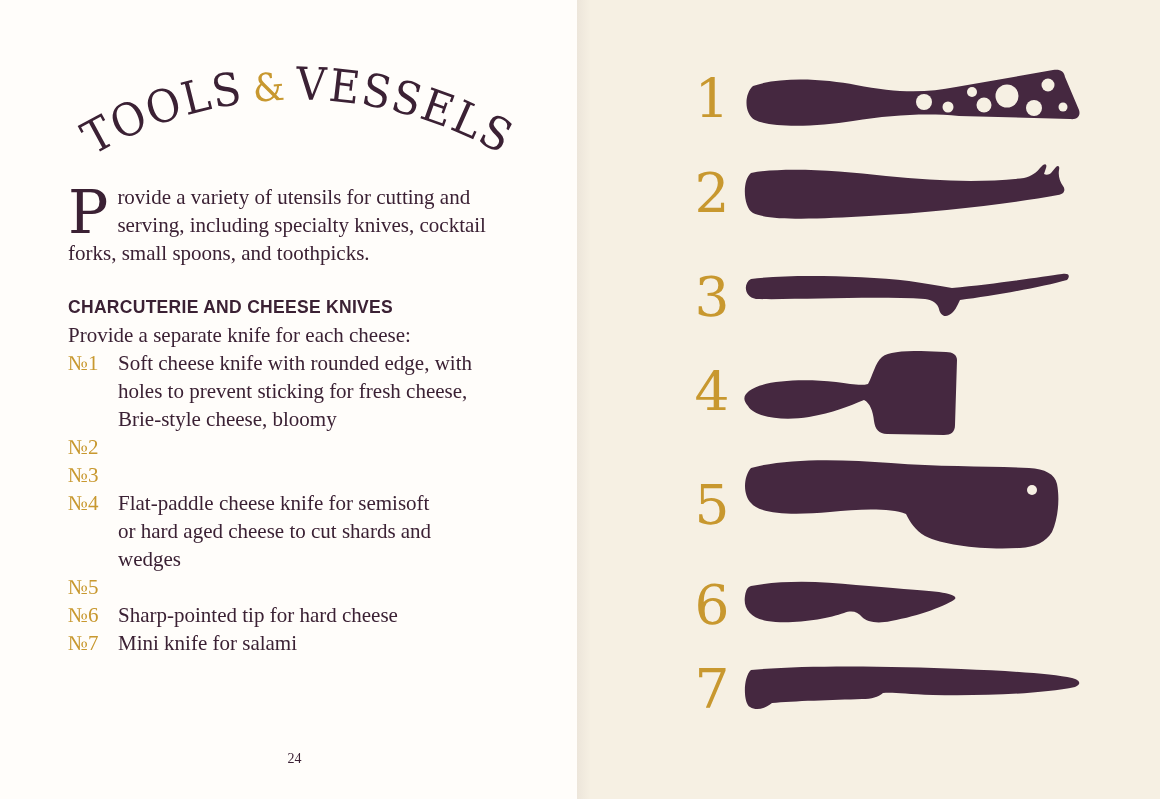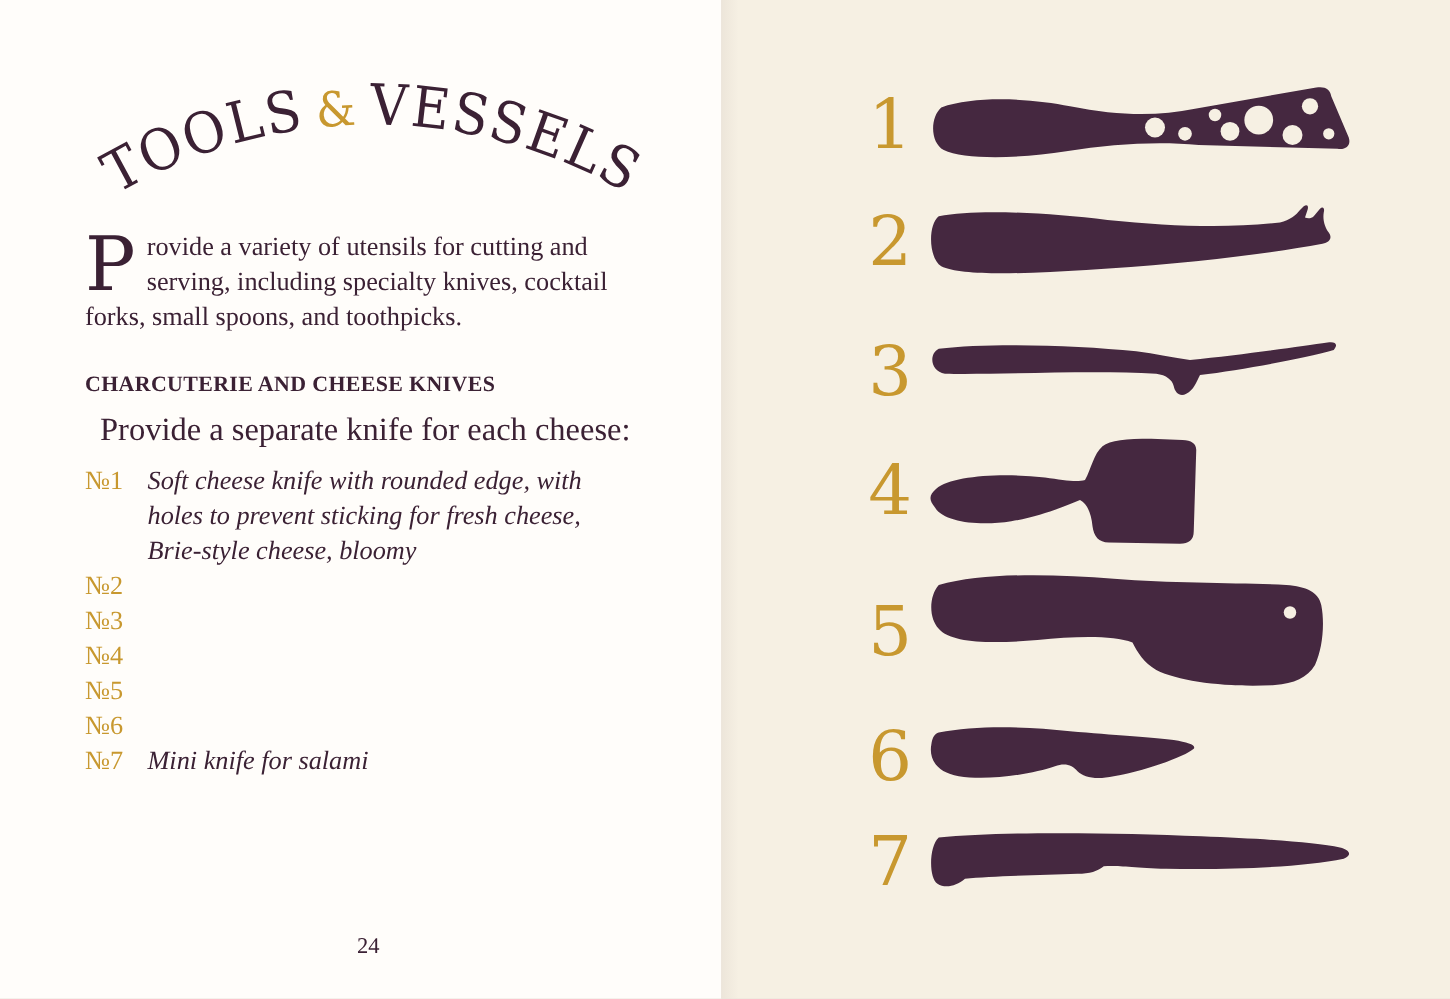--- a/index.html
+++ b/index.html
@@ -16,30 +16,30 @@
   .title-text{font-family:"DejaVu Serif","Liberation Serif",serif;font-size:47px;
         letter-spacing:2px;fill:var(--ink);}
   .title-amp{fill:var(--gold);font-size:40px;}
 
   
   .intro{width:452px;margin:16px 0 0 0;font-size:21px;line-height:28px;}
   .dropcap{float:left;font-family:"DejaVu Serif",serif;font-size:60px;line-height:51px;
         margin:4px 9px 0 0;color:var(--ink);}
 
   
-  .sec-heading{font-family:Liberation Serif, serif;font-size:17.5px;
+  .sec-heading{font-family:Liberation Sans, sans-serif;font-size:17.5px;
         font-weight:bold;letter-spacing:0.3px;margin:30px 0 3px 0;color:var(--ink);}
-  .lead{margin:12px;font-size:26px;line-height:28px;}
+  .lead{margin:0;font-size:21px;line-height:28px;}
   .knife-list{list-style:none;margin:0;padding:0;}
   .knife-item{display:flex;font-size:21px;line-height:28px;}
   .marker{flex:none;width:50px;color:var(--gold);}
-  .item-text{flex:1;font-style:italic;}
+  .item-text{flex:1;}
 
   .pagenum{position:absolute;bottom:32px;left:12px;right:0;text-align:center;
-        font-size:18px;color:var(--ink);}
+        font-size:14px;color:var(--ink);}
 
   
   .figure{position:absolute;left:0;right:0;display:flex;align-items:center;}
   .fig-num{flex:none;width:46px;margin-left:112px;text-align:center;
         font-family:"DejaVu Serif","Liberation Serif",serif;font-size:55px;line-height:1;
         color:var(--gold);}
   .figure svg{flex:none;margin-left:6px;}
   .knife{fill:var(--knife);}
   .hole{fill:var(--cream);}
 </style>
@@ -70,26 +70,28 @@
         <span class="item-text">Soft cheese knife with rounded edge, with<br>holes to prevent sticking for fresh cheese,<br>Brie-style cheese, bloomy</span>
       </li>
       <li class="knife-item">
         <span class="marker">№2</span>
       </li>
       <li class="knife-item">
         <span class="marker">№3</span>
       </li>
       <li class="knife-item">
         <span class="marker">№4</span>
+        <span class="item-text">Flat-paddle cheese knife for semisoft<br>or hard aged cheese to cut shards and<br>wedges</span>
       </li>
       <li class="knife-item">
         <span class="marker">№5</span>
       </li>
       <li class="knife-item">
         <span class="marker">№6</span>
+        <span class="item-text">Sharp-pointed tip for hard cheese</span>
       </li>
       <li class="knife-item">
         <span class="marker">№7</span>
         <span class="item-text">Mini knife for salami</span>
       </li>
     </ul>
 
     <div class="pagenum">24</div>
   </div>
 

